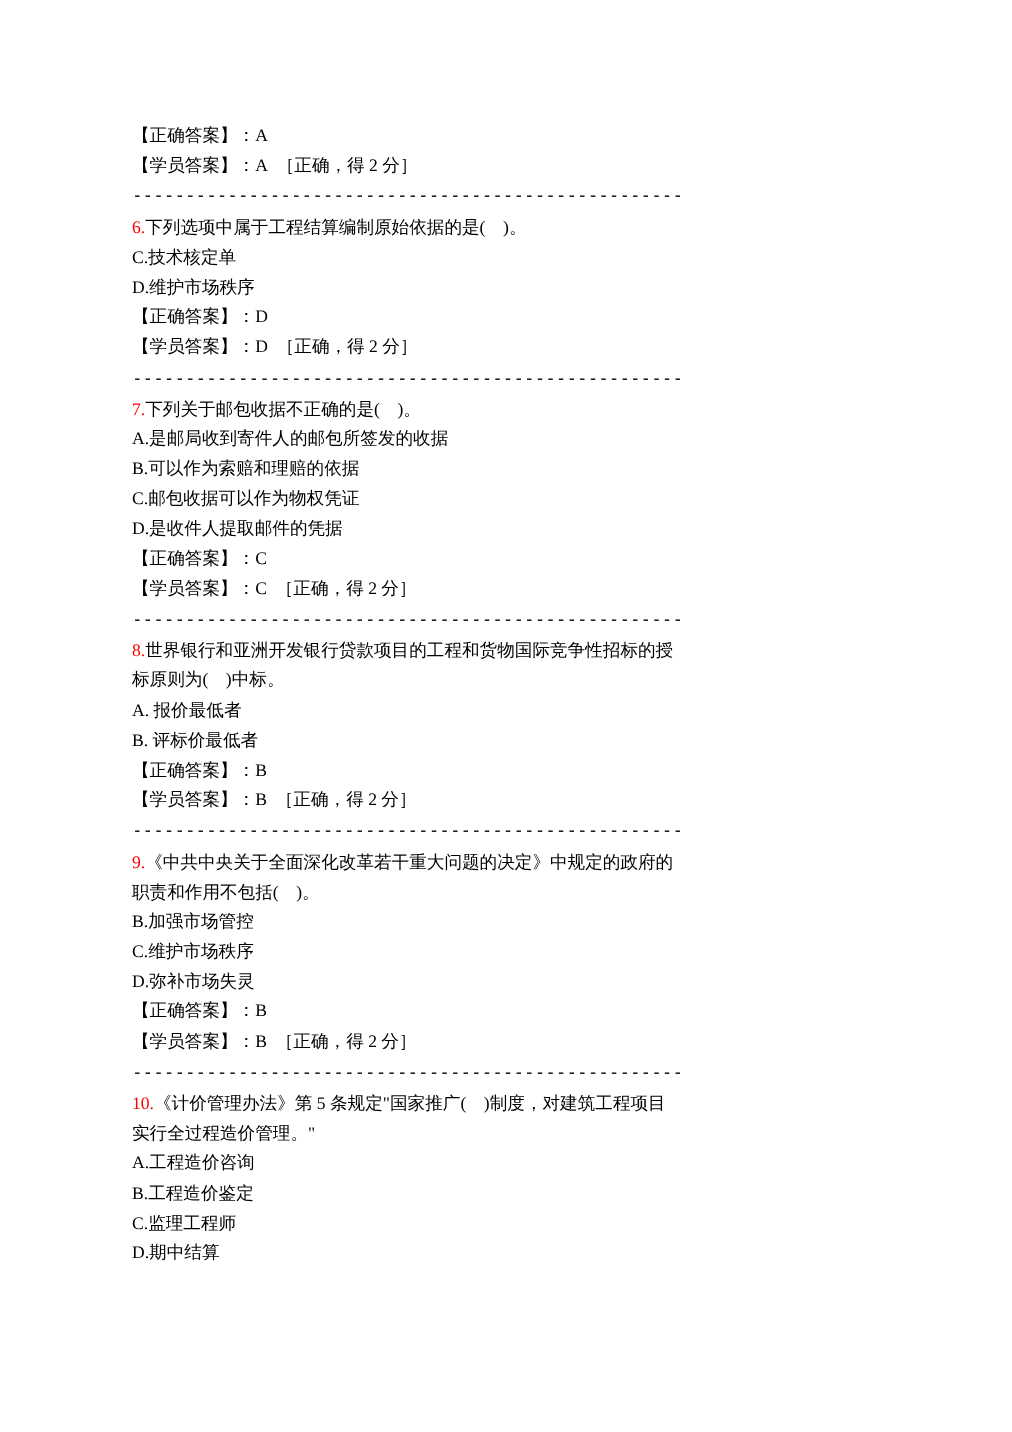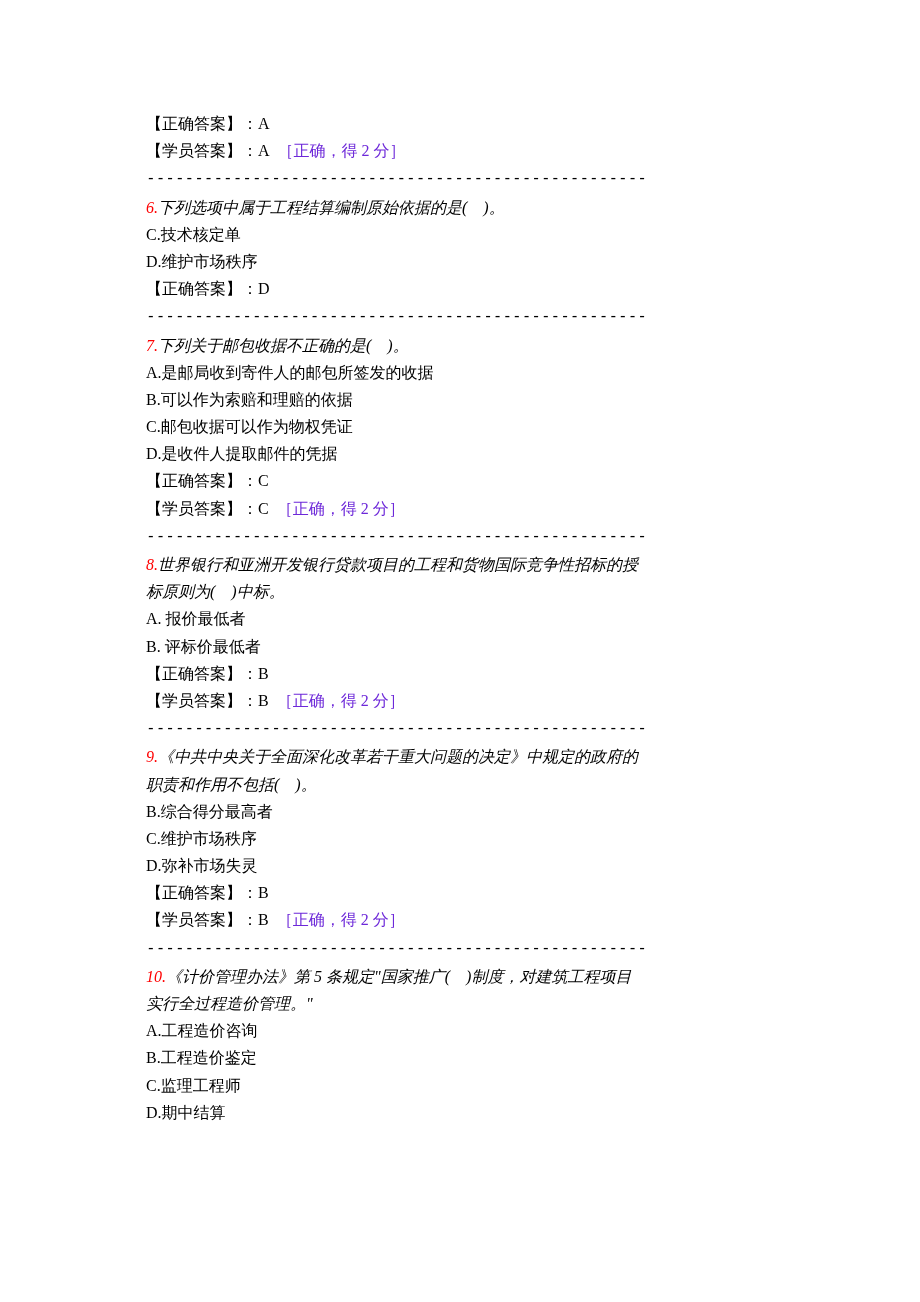--- a/index.html
+++ b/index.html
@@ -9,40 +9,38 @@
     font-family: "SimSun", "宋体", serif;
     font-size: 16px;
     color: #000000;
     line-height: 1.7;
   }
   .page {
     width: 740px;
     min-height: 1302px;
     padding: 110px 120px 60px 120px;
     box-sizing: border-box;
-    margin-left: 26px;
   }
   .question-block {
     margin-bottom: 0;
   }
   .q-stem {
     margin: 0;
-    font-style: italic;
   }
   .q-number {
     color: #ff0000;
   }
   .option {
     margin: 0;
   }
   .answer-line {
     margin: 0;
   }
   .feedback {
-    color: #6d28d9;
+    color: #000000;
   }
   .divider {
     color: #000;
     font-family: monospace;
     letter-spacing: 0;
     white-space: nowrap;
     overflow: hidden;
     margin: 0 0 2px 0;
   }
   .stem-text, .option-text, .ans-label, .ans-value, .stu-label, .stu-value {
@@ -65,20 +63,23 @@
   </div>
 
   <div class="question-block">
     <p class="q-stem">
       <span class="q-number">6.</span><span class="stem-text">下列选项中属于工程结算编制原始依据的是(　)。</span>
     </p>
     <p class="option"><span class="option-text">C.技术核定单</span></p>
     <p class="option"><span class="option-text">D.维护市场秩序</span></p>
     <p class="answer-line">
       <span class="ans-label">【正确答案】：</span><span class="ans-value">D</span>
+    </p>
+    <p class="answer-line">
+      <span class="stu-label">【学员答案】：</span><span class="stu-value">D</span>&nbsp;&nbsp;<span class="feedback">［正确，得 2 分］</span>
     </p>
     <p class="divider">------------------------------------------------------------------------</p>
   </div>
 
   <div class="question-block">
     <p class="q-stem">
       <span class="q-number">7.</span><span class="stem-text">下列关于邮包收据不正确的是(　)。</span>
     </p>
     <p class="option"><span class="option-text">A.是邮局收到寄件人的邮包所签发的收据</span></p>
     <p class="option"><span class="option-text">B.可以作为索赔和理赔的依据</span></p>
@@ -105,21 +106,21 @@
     <p class="answer-line">
       <span class="stu-label">【学员答案】：</span><span class="stu-value">B</span>&nbsp;&nbsp;<span class="feedback">［正确，得 2 分］</span>
     </p>
     <p class="divider">------------------------------------------------------------------------</p>
   </div>
 
   <div class="question-block">
     <p class="q-stem">
       <span class="q-number">9.</span><span class="stem-text">《中共中央关于全面深化改革若干重大问题的决定》中规定的政府的职责和作用不包括(　)。</span>
     </p>
-    <p class="option"><span class="option-text">B.综合得分最高者</span></p>
+    <p class="option"><span class="option-text">B.加强市场管控</span></p>
     <p class="option"><span class="option-text">C.维护市场秩序</span></p>
     <p class="option"><span class="option-text">D.弥补市场失灵</span></p>
     <p class="answer-line">
       <span class="ans-label">【正确答案】：</span><span class="ans-value">B</span>
     </p>
     <p class="answer-line">
       <span class="stu-label">【学员答案】：</span><span class="stu-value">B</span>&nbsp;&nbsp;<span class="feedback">［正确，得 2 分］</span>
     </p>
     <p class="divider">------------------------------------------------------------------------</p>
   </div>

